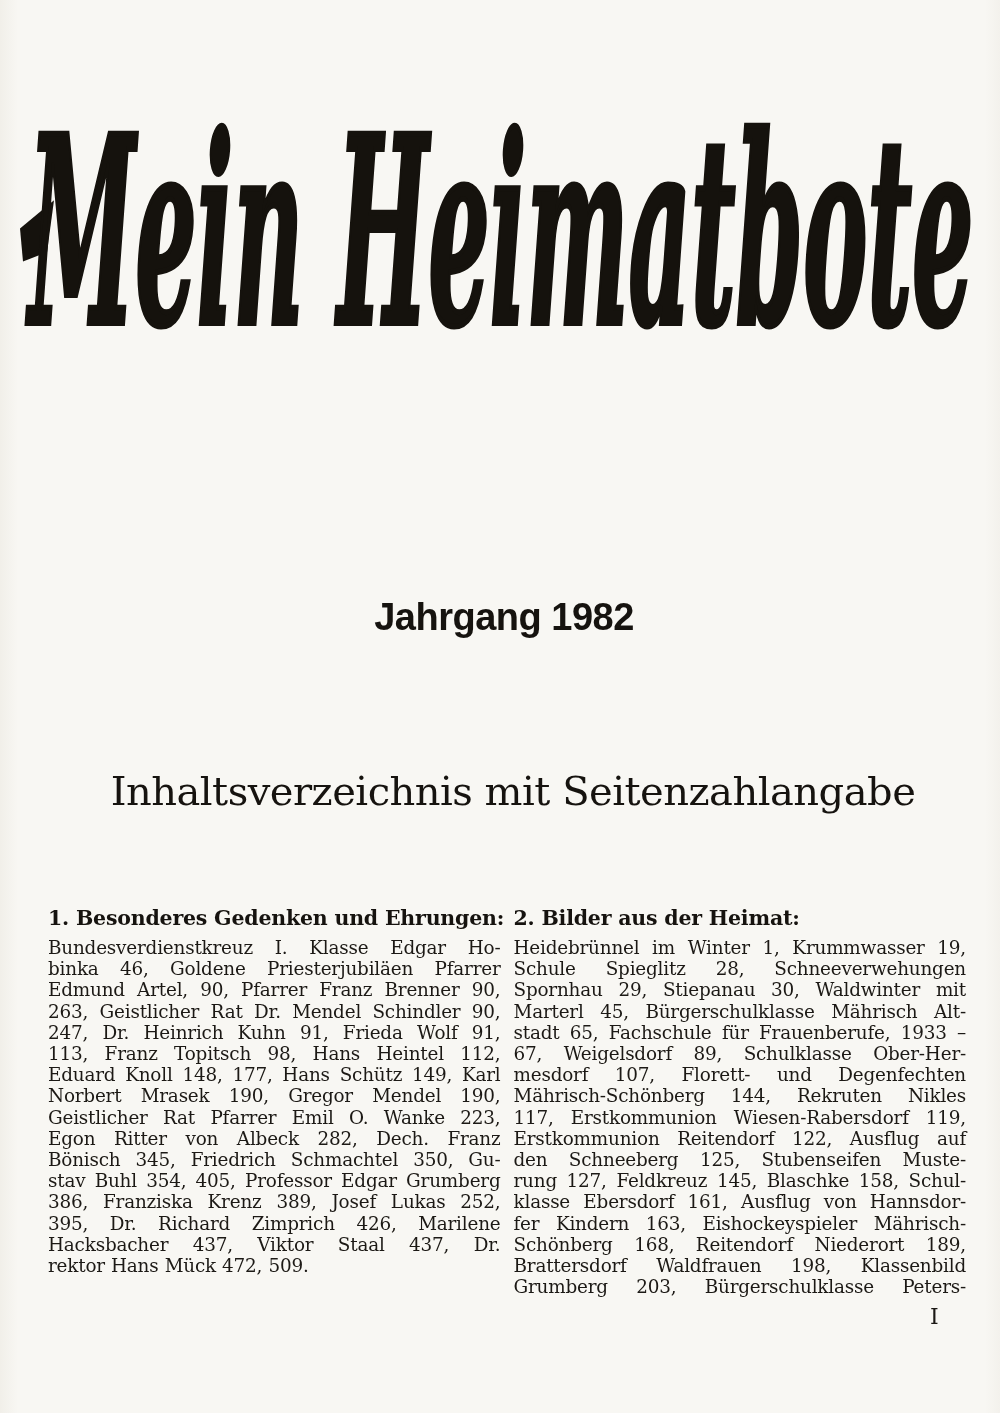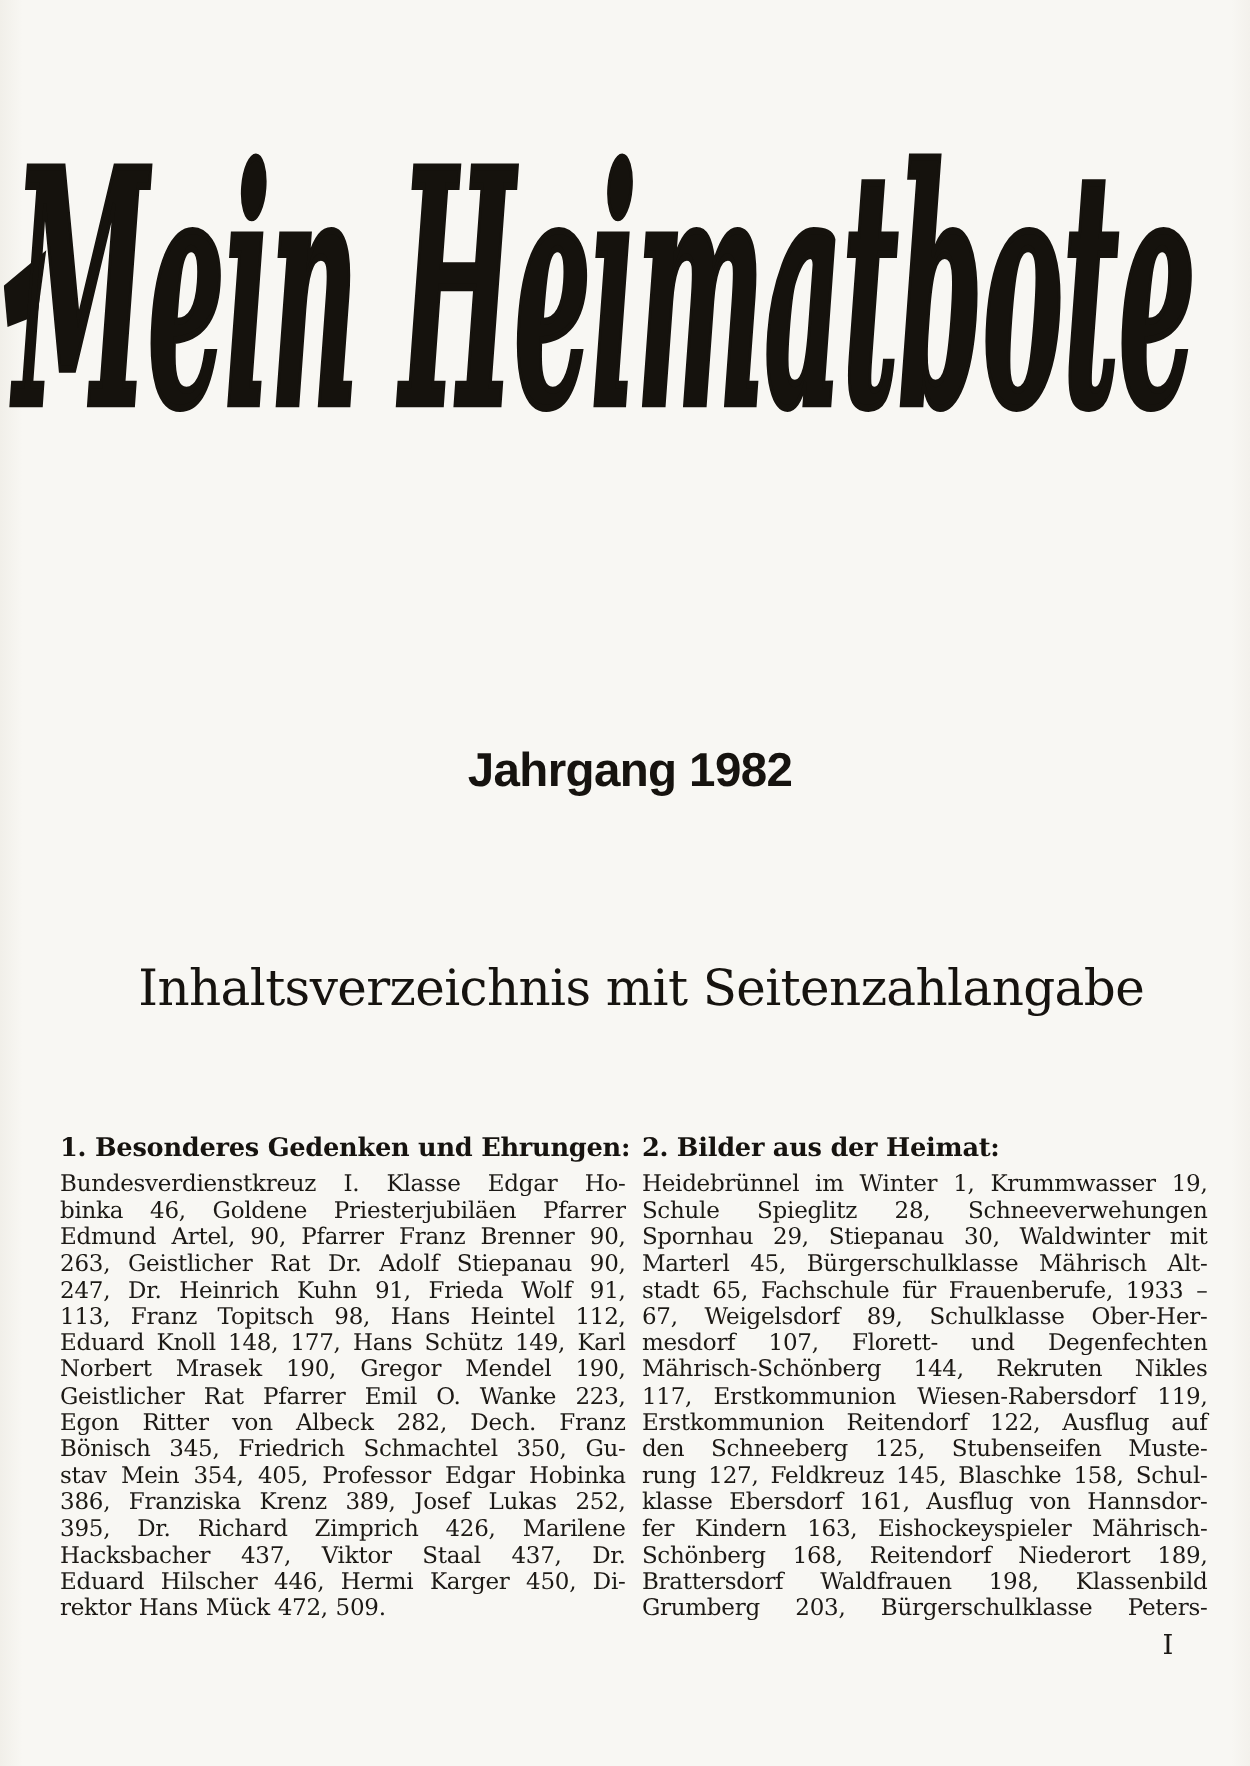--- a/index.html
+++ b/index.html
@@ -7,21 +7,21 @@
     width: 1000px; height: 1413px;
     background: #f8f7f3;
     position: relative;
     font-family: "DejaVu Serif", serif;
     color: #1a1713;
     overflow: hidden;
   }
   .page { position: absolute; inset: 0; overflow: hidden;
     background: linear-gradient(90deg, #f1efe9 0px, #f8f7f3 18px 985px, #f3f1ec 1000px);
   }
-  .masthead { position: absolute; top: 100px; left: 3px; width: 960px; height: 250px; }
+  .masthead { position: absolute; top: 100px; left: 20px; width: 960px; height: 250px; }
   .masthead svg { display: block; transform: scaleY(1.18); transform-origin: 50% 50%; }
   .masthead-text {
     font-family: "DejaVu Serif", serif;
     font-weight: bold; font-style: italic;
     font-size: 220px;
     fill: #15120d; stroke: #15120d; stroke-width: 5px;
   }
   .masthead-flourish { fill: #15120d; }
   .volume-title {
     position: absolute; top: 594px; left: 0; width: 100%;
@@ -82,45 +82,44 @@
     <section class="col ends">
       <h3 class="col-heading">1. Besonderes Gedenken und Ehrungen:</h3>
       <div class="col-body">
 
           <div class="line">Bundesverdienstkreuz I. Klasse Edgar Ho-</div>
 
           <div class="line">binka 46, Goldene Priesterjubiläen Pfarrer</div>
 
           <div class="line">Edmund Artel, 90, Pfarrer Franz Brenner 90,</div>
 
-          <div class="line">263, Geistlicher Rat Dr. Adolf Stiepanau 90,</div>
+          <div class="line">263, Geistlicher Rat Dr. Mendel Schindler 90,</div>
 
           <div class="line">247, Dr. Heinrich Kuhn 91, Frieda Wolf 91,</div>
 
           <div class="line">113, Franz Topitsch 98, Hans Heintel 112,</div>
 
           <div class="line">Eduard Knoll 148, 177, Hans Schütz 149, Karl</div>
 
           <div class="line">Norbert Mrasek 190, Gregor Mendel 190,</div>
 
           <div class="line">Geistlicher Rat Pfarrer Emil O. Wanke 223,</div>
 
           <div class="line">Egon Ritter von Albeck 282, Dech. Franz</div>
 
           <div class="line">Bönisch 345, Friedrich Schmachtel 350, Gu-</div>
 
-          <div class="line">stav Mein 354, 405, Professor Edgar Hobinka</div>
+          <div class="line">stav Buhl 354, 405, Professor Edgar Grumberg</div>
 
           <div class="line">386, Franziska Krenz 389, Josef Lukas 252,</div>
 
           <div class="line">395, Dr. Richard Zimprich 426, Marilene</div>
 
           <div class="line">Hacksbacher 437, Viktor Staal 437, Dr.</div>
 
-          <div class="line">Eduard Hilscher 446, Hermi Karger 450, Di-</div>
 
           <div class="line">rektor Hans Mück 472, 509.</div>
         </div>
     </section>
 
     <section class="col">
       <h3 class="col-heading">2. Bilder aus der Heimat:</h3>
       <div class="col-body">
 
           <div class="line">Heidebrünnel im Winter 1, Krummwasser 19,</div>

